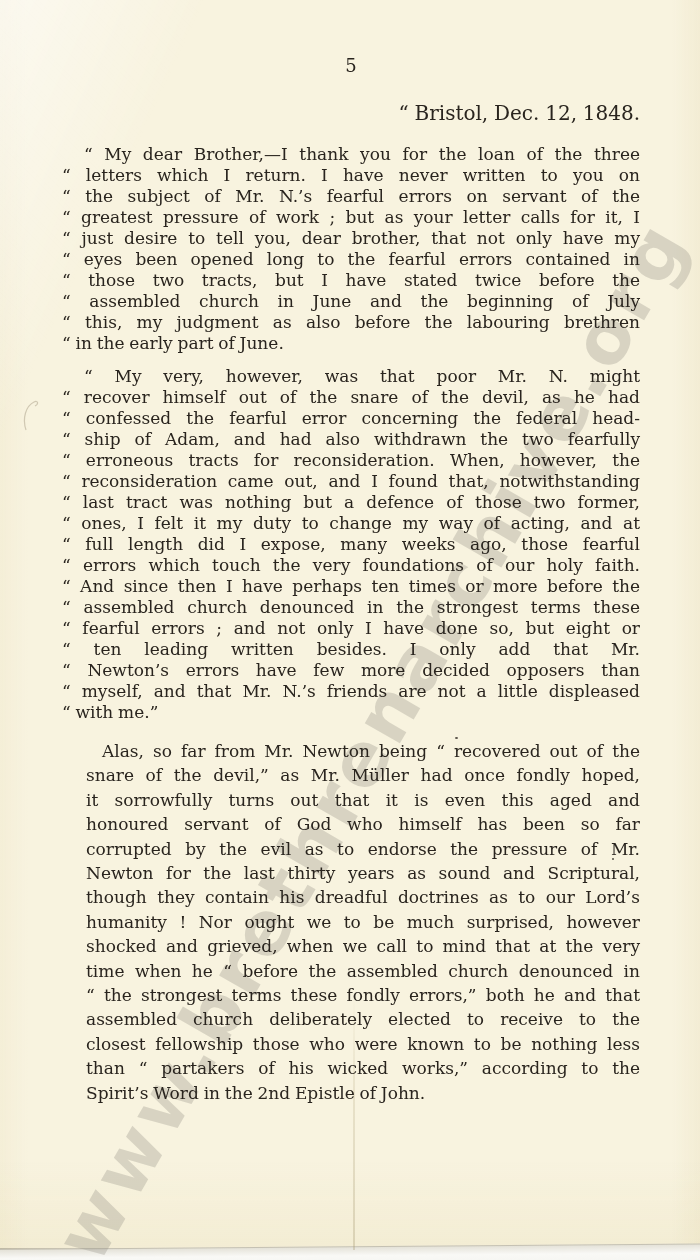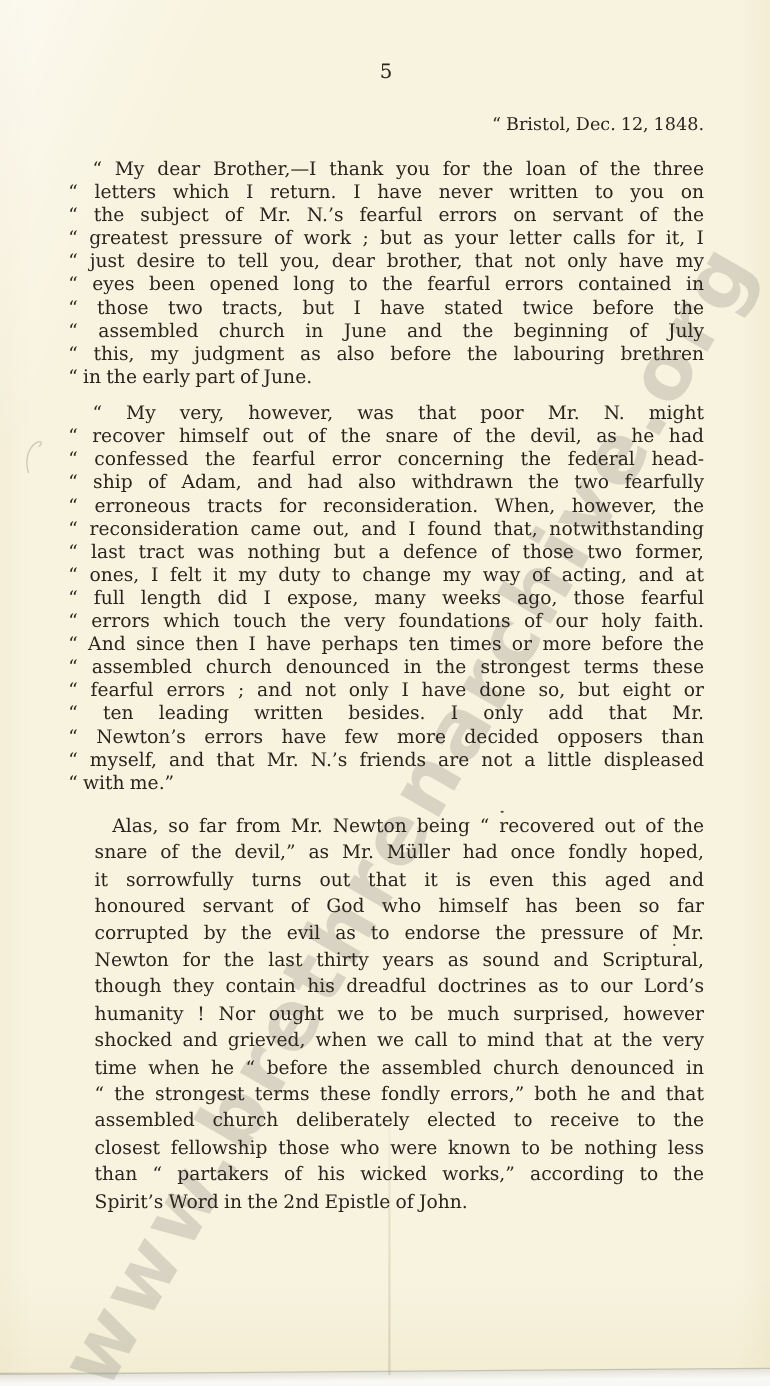--- a/index.html
+++ b/index.html
@@ -72,21 +72,21 @@
   }
   .pagenum {
     padding-top: 55px;
     text-align: center;
     font-size: 18px;
     line-height: 22px;
   }
   .dateline {
     margin-top: 25px;
     text-align: right;
-    font-size: 16px;
+    font-size: 20px;
     line-height: 22px;
   }
   .para { margin: 0; }
   .para .line {
     text-align: justify;
     text-align-last: justify;
   }
   .para .line.last { text-align-last: left; }
 
   .para.letter { margin-top: 20px; line-height: 21px; }

